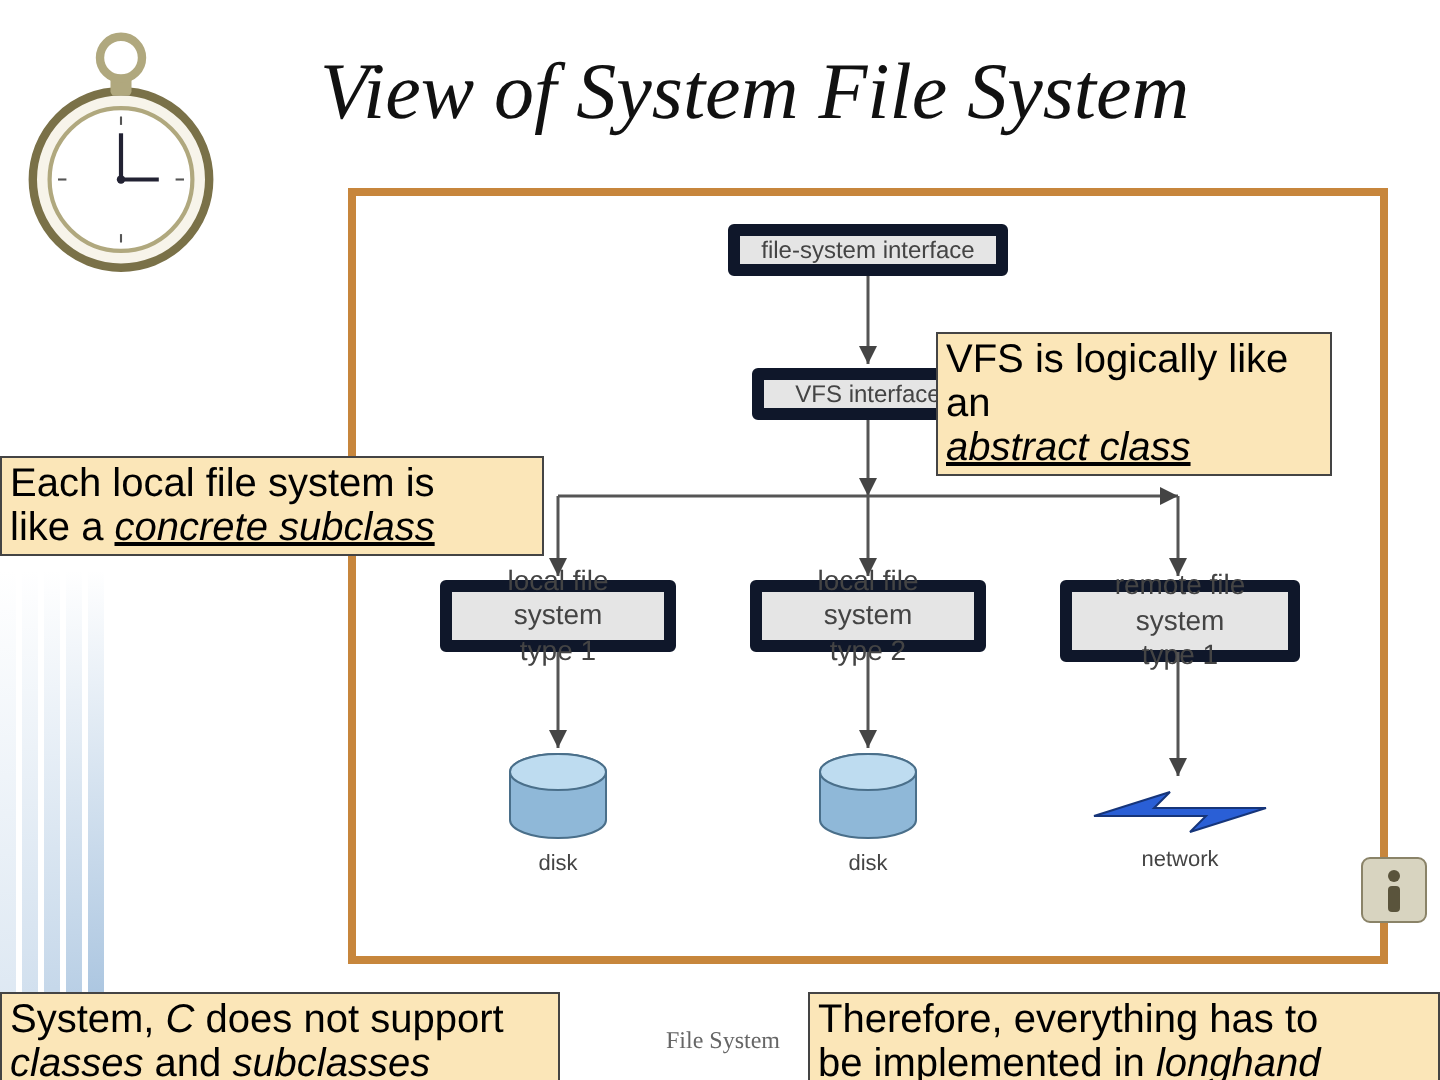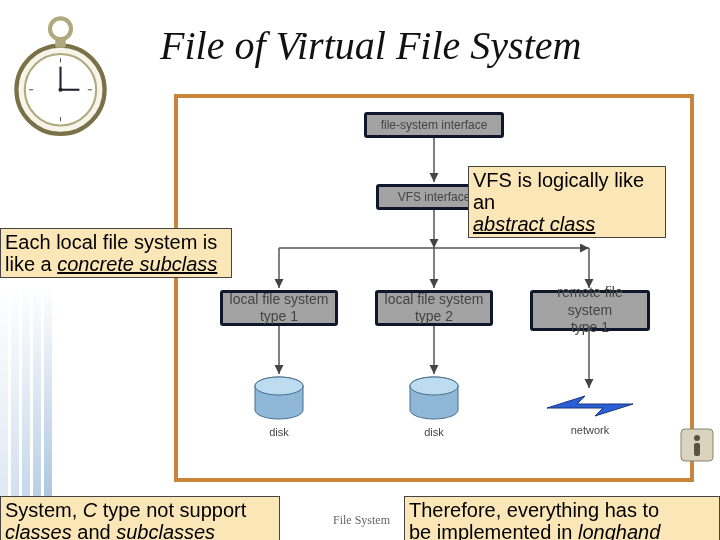--- a/index.html
+++ b/index.html
@@ -65,22 +65,22 @@
     border: 4px solid #c7863c;
     background: #fff;
   }
   .diagram-inner {
     position: relative;
     width: 100%;
     height: 100%;
   }
   .node-box {
     position: absolute;
-    background: #a3a3a3;
-    border: 3px solid #0f172a;
+    background: #e5e5e5;
+    border: 6px solid #0f172a;
     border-radius: 3px;
     display: flex;
     align-items: center;
     justify-content: center;
     font-family: Verdana, Arial, sans-serif;
     font-size: 12px;
     color: #444;
     text-align: center;
     line-height: 1.25;
     box-sizing: border-box;
@@ -119,21 +119,21 @@
     font-size: 20px;
     line-height: 1.1;
     color: #000;
     padding: 2px 4px;
     box-sizing: border-box;
   }
   .callout .u { text-decoration: underline; font-style: italic; }
   .callout i { font-style: italic; }
 
   .callout-vfs  { left: 468px; top: 166px; width: 198px; }
-  .callout-each { left: 0;   top: 228px; width: 232px; }
+  .callout-each { left: 0;   top: 228px; width: 272px; }
   .callout-c    { left: 0;   top: 496px; width: 280px; }
   .callout-long { left: 404px; top: 496px; width: 316px; }
 
   .footer {
     position: absolute;
     left: 333px;
     top: 513px;
     font-family: Liberation Serif, serif;
     font-size: 12px;
     color: #666;
@@ -166,21 +166,21 @@
       <line x1="76" y1="80" x2="80" y2="80"></line>
     </g>
     <line x1="50" y1="80" x2="50" y2="58" stroke="#223" stroke-width="2"></line>
     <line x1="50" y1="80" x2="68" y2="80" stroke="#223" stroke-width="2"></line>
     <circle cx="50" cy="80" r="2" fill="#223"></circle>
     <rect x="45" y="30" width="10" height="10" fill="#b0a87e" rx="2"></rect>
     <circle cx="50" cy="22" r="10" fill="none" stroke="#b0a87e" stroke-width="4"></circle>
   </svg>
 </div>
 
-<div class="title">File of Virtual File System</div>
+<div class="title">View of System File System</div>
 
 <div class="diagram-frame">
   <div class="diagram-inner">
 
     <div class="node-box" style="left:186px; top:14px; width:140px; height:26px;">file-system interface</div>
 
     <div class="node-box" style="left:198px; top:86px; width:116px; height:26px;">VFS interface</div>
 
     <div class="node-box small" style="left:42px; top:192px; width:118px; height:36px; white-space:pre-line;">local file system
 type 1</div>
@@ -247,21 +247,21 @@
   <span>VFS is logically like an</span><br>
   <span class="u">abstract class</span>
 </div>
 
 <div class="callout callout-each">
   <span>Each local file system is</span><br>
   <span>like a </span><span class="u">concrete subclass</span>
 </div>
 
 <div class="callout callout-c">
-  <span>System, </span><i>C </i><span>type not support</span><br>
+  <span>System, </span><i>C </i><span>does not support</span><br>
   <i>classes</i><span> and </span><i>subclasses</i>
 </div>
 
 <div class="callout callout-long">
   <span>Therefore, everything has to</span><br>
   <span>be implemented in </span><i>longhand</i>
 </div>
 
 <div class="footer">File System</div>
 

